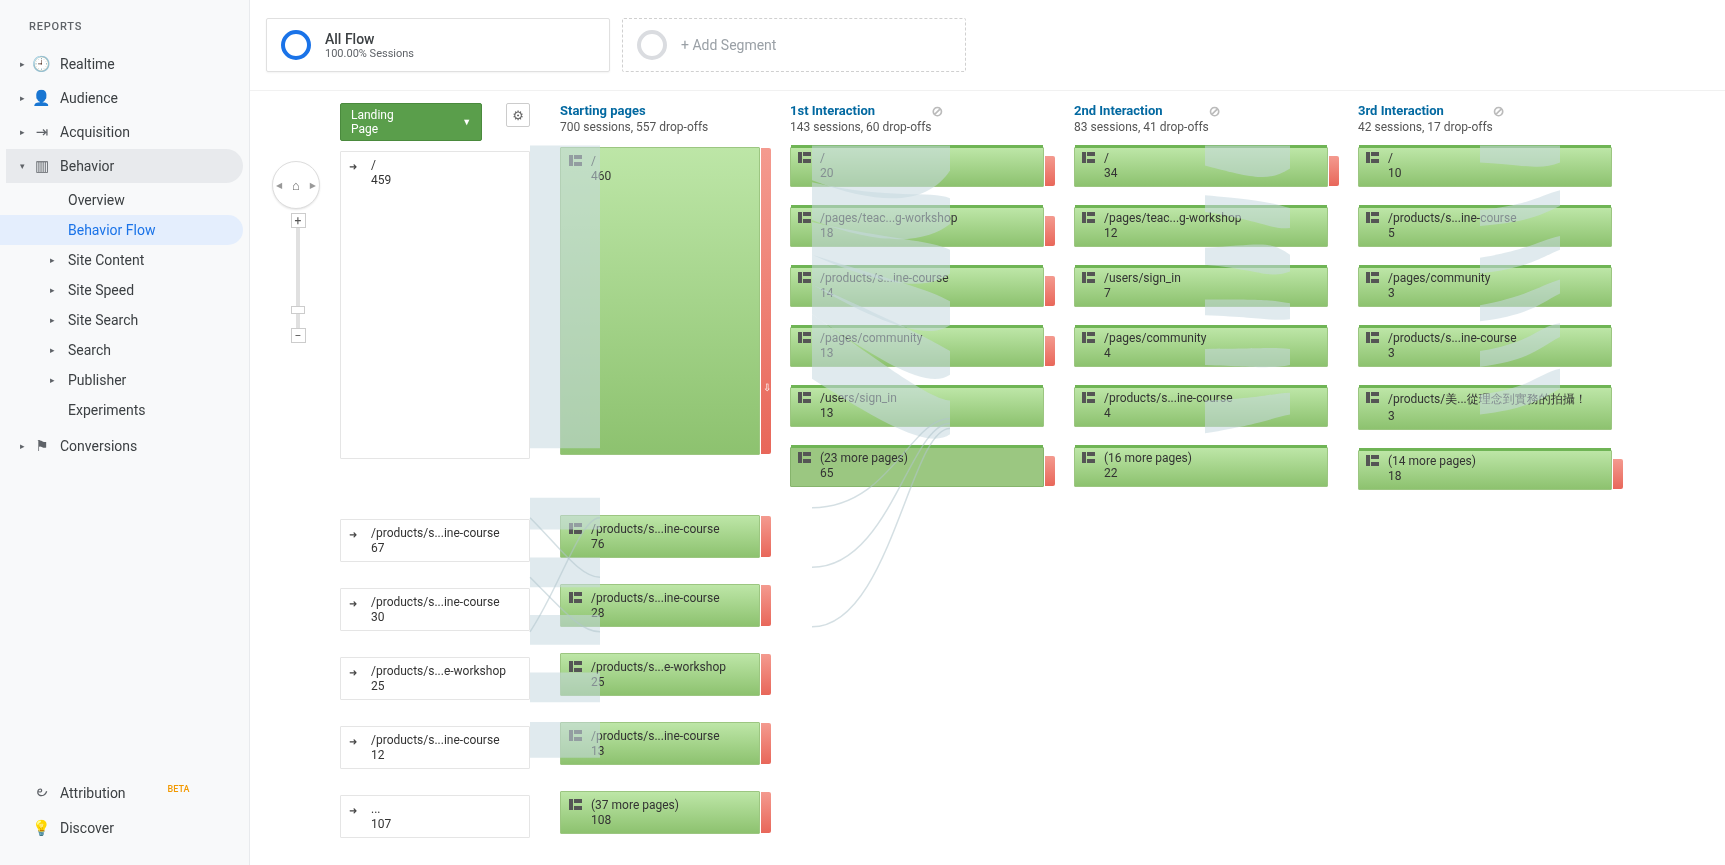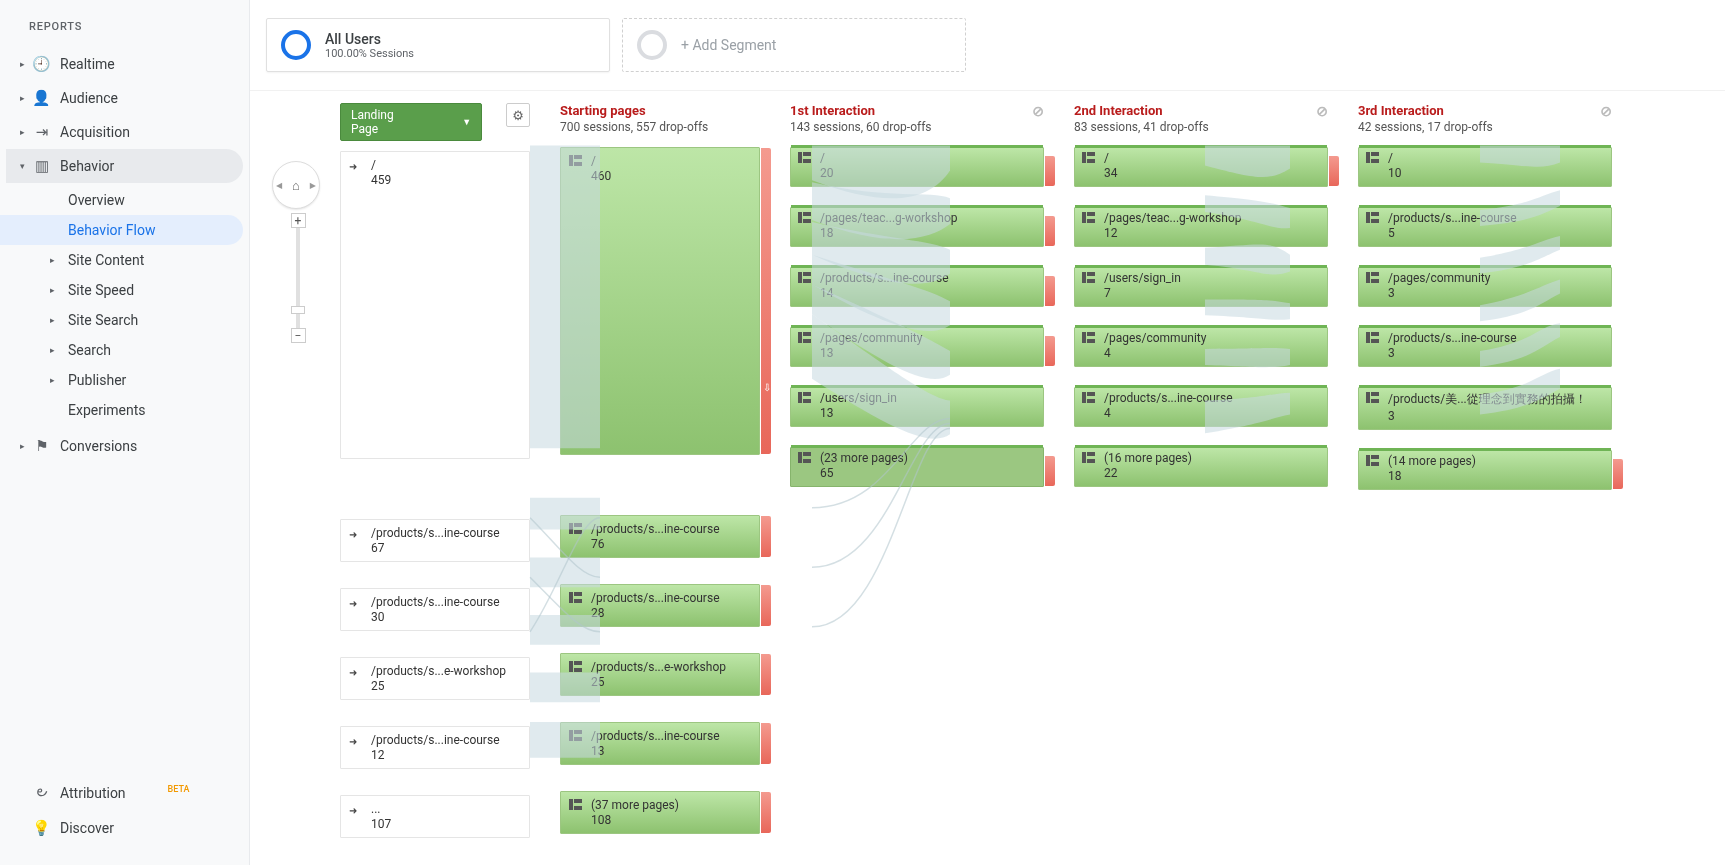--- a/index.html
+++ b/index.html
@@ -40,22 +40,22 @@
   .nav-compass .tri { position: absolute; font-size: 8px; color: #999; }
   .nav-compass .tri.l { left: 3px; }
   .nav-compass .tri.r { right: 3px; }
   .zoom { position: absolute; top: 122px; left: 40px; width: 16px; display: flex; flex-direction: column; align-items: center; }
   .zoom-btn { width: 15px; height: 15px; background: #fff; border: 1px solid #ccc; font-size: 12px; display: flex; align-items: center; justify-content: center; cursor: pointer; color: #555; }
   .zoom-track { width: 4px; height: 100px; background: #e0e0e0; position: relative; }
   .zoom-handle { position: absolute; top: 78px; left: -5px; width: 14px; height: 8px; background: #fff; border: 1px solid #ccc; }
   .columns { position: absolute; top: 12px; left: 90px; right: 10px; bottom: 0; display: flex; gap: 30px; }
   .column { width: 254px; flex-shrink: 0; }
   .col-header { margin-bottom: 10px; height: 34px; }
-  .col-header.with-close { display: flex; align-items: flex-start; justify-content: space-between; }
-  .col-title { font-size: 13px; font-weight: 700; color: #b91c1c; }
+  .col-header.with-close { display: flex; align-items: flex-start; }
+  .col-title { font-size: 13px; font-weight: 700; color: #0369a1; }
   .col-sub { font-size: 12px; color: #555; margin-top: 2px; }
   .close-col { color: #bbb; font-size: 14px; cursor: pointer; font-weight: bold; }
   .nodes { position: relative; }
   .node { border: 1px solid #e2e2e2; background: #fff; border-radius: 1px; margin-bottom: 10px; position: relative; }
   .node.green { background: linear-gradient(#bde6a7, #8dc26f); border-color: #9cc681; }
   .node.green-darker { background: #9bc781; border-color: #86b46c; }
   .node-row { display: flex; align-items: flex-start; padding: 6px 8px; }
   .node-icon { width: 16px; font-size: 12px; color: #444; margin-right: 6px; margin-top: 1px; }
   .node-text .p { font-size: 12px; color: #333; }
   .node-text .c { font-size: 12px; color: #333; margin-top: 1px; }
@@ -161,21 +161,21 @@
       </div>
       <div style="height:20px"></div>
     </div>
   </aside>
 
   <main class="main">
     <div class="segments">
       <div class="segment-card solid">
         <div class="seg-circle"></div>
         <div>
-          <div class="seg-title">All Users</div>
+          <div class="seg-title">All Flow</div>
           <div class="seg-sub">100.00% Sessions</div>
         </div>
       </div>
       <div class="segment-card dashed">
         <div class="seg-circle grey"></div>
         <div class="seg-add">+ Add Segment</div>
       </div>
     </div>
 
     <div class="viz">

